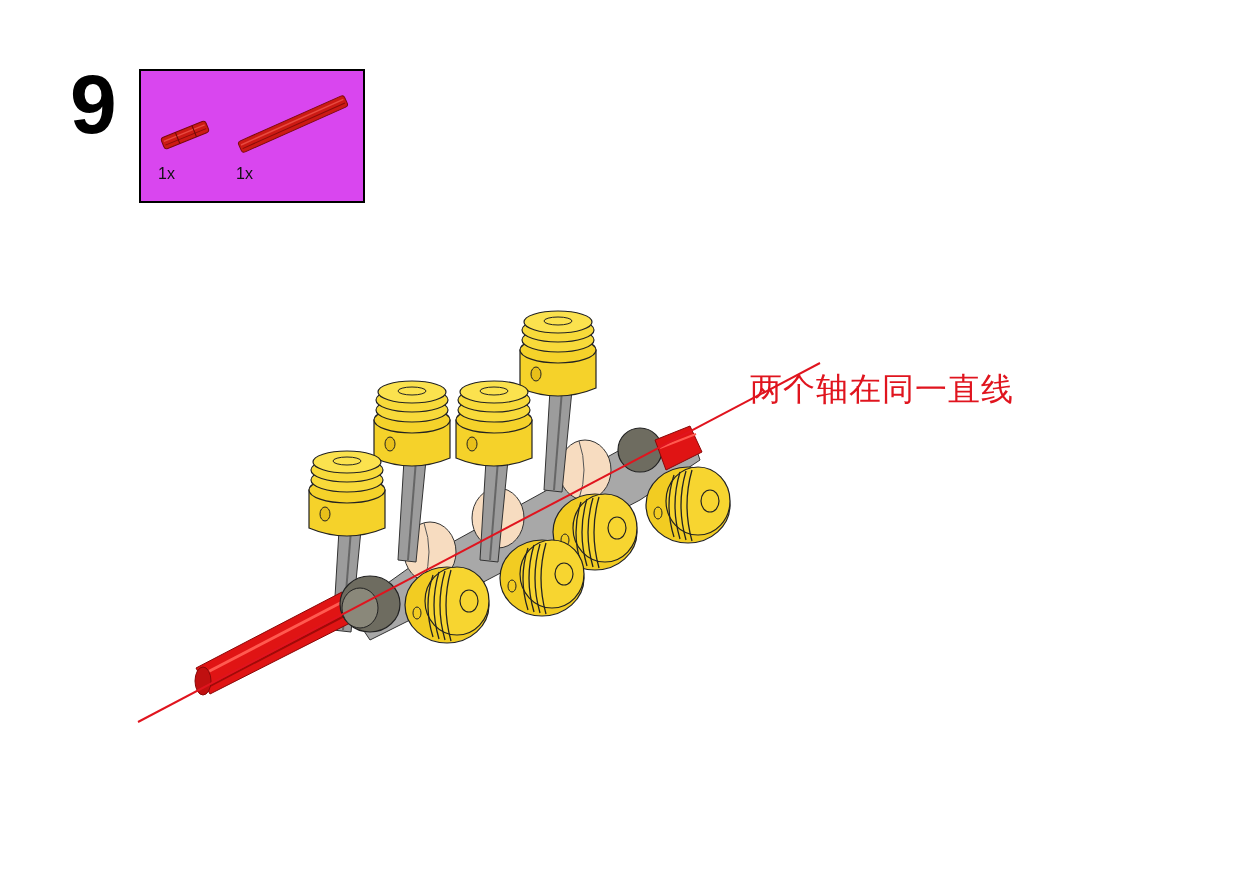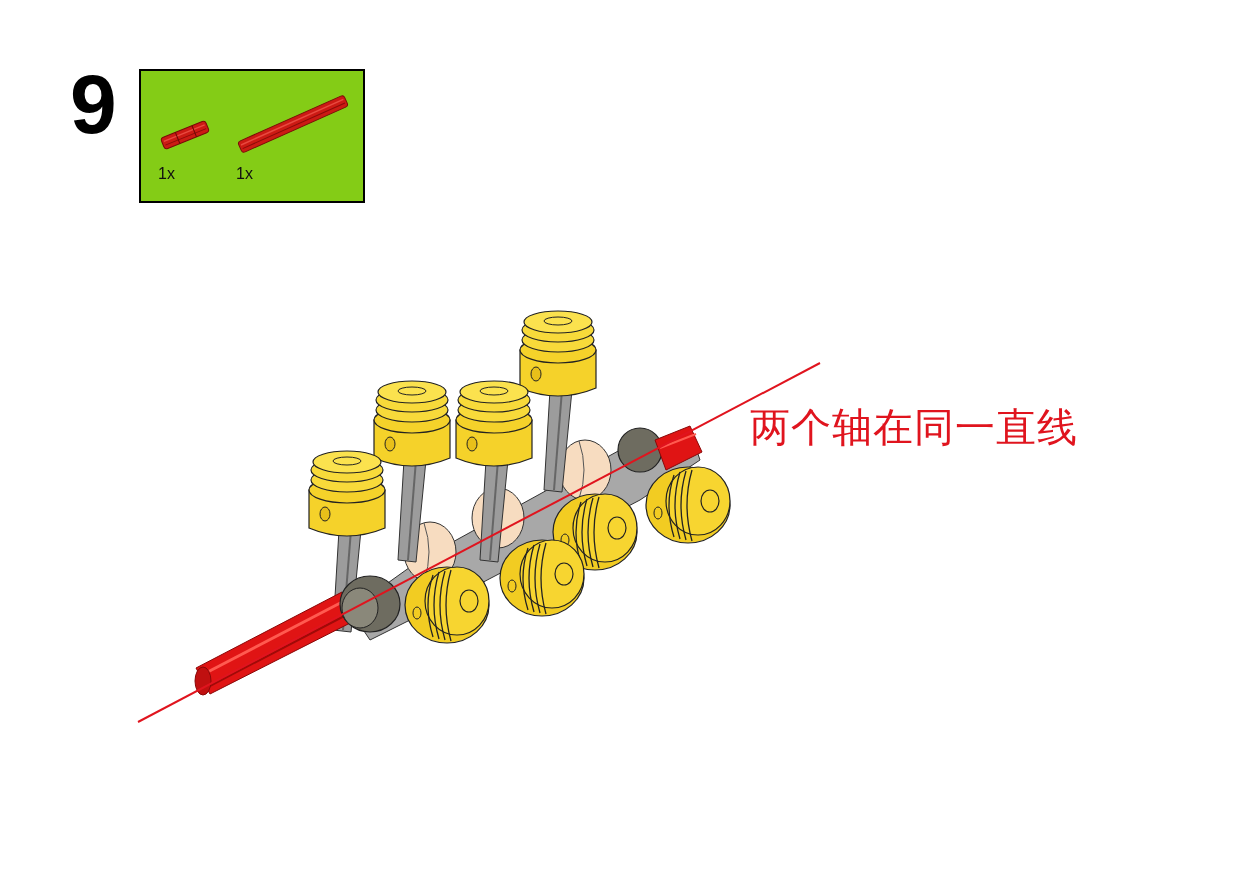--- a/index.html
+++ b/index.html
@@ -1,22 +1,22 @@
 <!DOCTYPE html>
 <html><head>
 <meta charset="utf-8">
 <style>
   html, body { margin:0; padding:0; background:#ffffff; }
   body { width:1242px; height:879px; position:relative; overflow:hidden; font-family:"Liberation Sans", sans-serif; }
   .step-number { position:absolute; left:70px; top:62px; font-size:84px; font-weight:bold; color:#000; line-height:1; font-family:"Liberation Sans", sans-serif; }
-  .parts-box { position:absolute; left:139px; top:69px; width:226px; height:134px; background:#84cc16; border:2px solid #000; box-sizing:border-box; }
+  .parts-box { position:absolute; left:139px; top:69px; width:226px; height:134px; background:#d946ef; border:2px solid #000; box-sizing:border-box; }
   .part { position:absolute; }
   .qty { position:absolute; font-size:16px; color:#111; font-family:"Liberation Sans", sans-serif; }
   .scene { position:absolute; left:0; top:0; }
-  .annotation { position:absolute; left:750px; top:400px; font-size:40px; color:#e0141e; white-space:nowrap; font-family:"DejaVu Sans", sans-serif; letter-spacing:1px; }
+  .annotation { position:absolute; left:750px; top:368px; font-size:32px; color:#e0141e; white-space:nowrap; font-family:"DejaVu Sans", sans-serif; letter-spacing:1px; }
 </style>
 </head>
 <body>
 
 <div class="step-number">9</div>
 
 <div class="parts-box">
   <svg class="part" style="left:16px;top:44px" width="56" height="40" viewBox="0 0 56 40">
     <g transform="rotate(-22 28 20)">
       <rect x="4" y="14" width="48" height="12" rx="3" fill="#cc1a14" stroke="#7a0a08" stroke-width="1"></rect>

